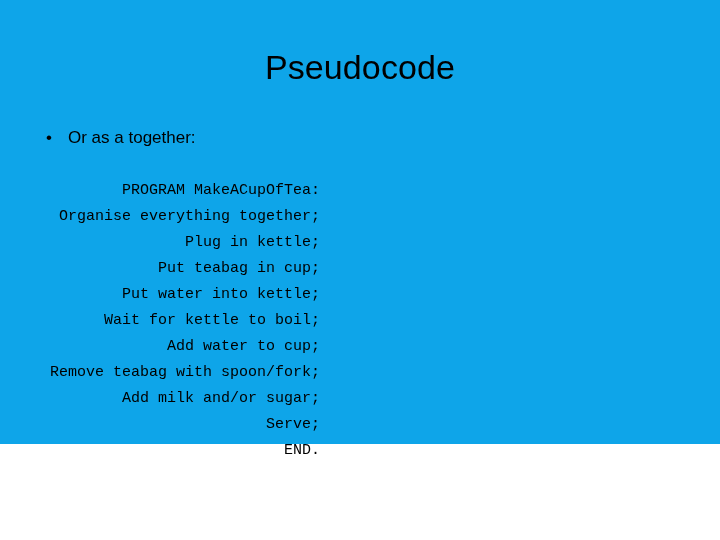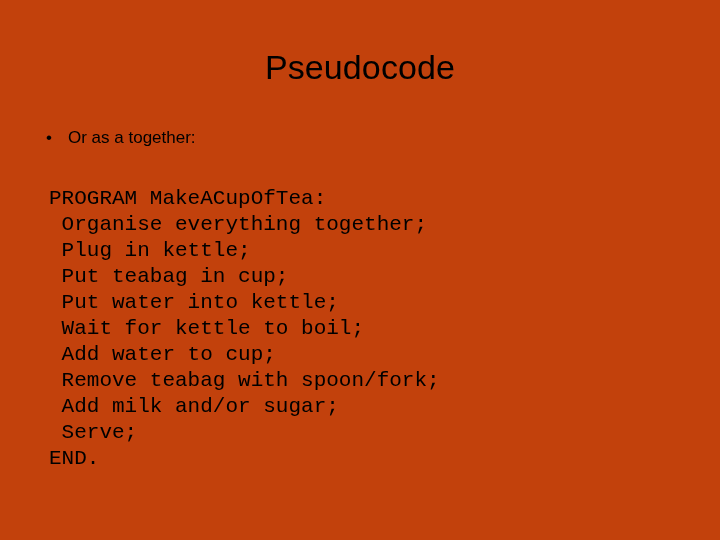--- a/index.html
+++ b/index.html
@@ -15,22 +15,22 @@
     color: #000000;
     overflow: hidden;
     position: relative;
     -webkit-font-smoothing: antialiased;
   }
 
   .slide {
     position: absolute;
     inset: 0;
     width: 720px;
-    height: 540px;
-    background: #c2410c;
+    height: 444px;
+    background: #0ea5e9;
   }
 
   
   .slide-title {
     position: absolute;
     left: 0;
     top: 46px;
     width: 720px;
     text-align: center;
     font-family: "Liberation Sans", sans-serif;
@@ -71,30 +71,31 @@
     line-height: 24px;
     color: #000000;
     text-align: left;
   }
 
   
   .code-block {
     position: absolute;
     left: 41px;
     top: 178px;
-    margin: 8px;
+    margin: 0;
     padding: 0;
     font-family: "Liberation Mono", "DejaVu Sans Mono", monospace;
-    font-size: 21px;
+    font-size: 15px;
     font-weight: 400;
     line-height: 26px;
     color: #000000;
     white-space: pre;
     letter-spacing: 0px;
     tab-size: 4;
+    text-align: right;
   }
   .code-line {
     display: block;
     white-space: pre;
     min-height: 26px;
   }
 </style>
 </head>
 <body>
 

